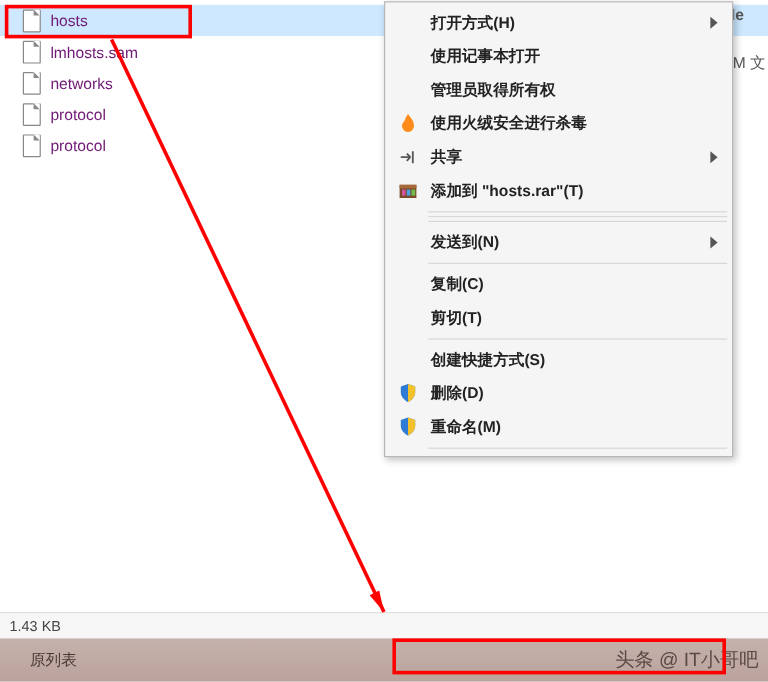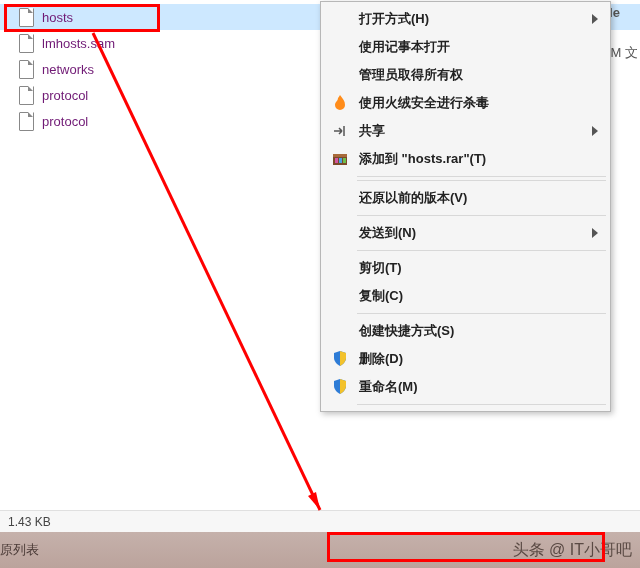--- a/index.html
+++ b/index.html
@@ -63,21 +63,21 @@
     display: flex;
     align-items: center;
   }
   .bottom-strip {
     position: absolute;
     left: 0; top: 532px;
     width: 640px; height: 36px;
     background: linear-gradient(#c5b1ab, #bba39c);
     display: flex;
     align-items: center;
-    padding-left: 0;
+    padding-left: 25px;
     color: #4a3a36;
     justify-content: space-between;
     padding-right: 8px;
   }
   .watermark { font-size: 16px; color: #5a4a44; }
   .red-box-file {
     position: absolute;
     left: 4px; top: 4px;
     width: 156px; height: 28px;
     border: 3px solid #ff0000;
@@ -233,38 +233,35 @@
         </svg>
     </span>
     <span>添加到 "hosts.rar"(T)</span>
   </div>
 
   <div class="menu-sep"></div>
 
 
   <div class="menu-sep"></div>
 
-  <div class="menu-item">
-    <span>还原以前的版本(V)</span>
-  </div>
 
   <div class="menu-sep"></div>
 
   <div class="menu-item">
     <span>发送到(N)</span>
     <span class="submenu-arrow"></span>
   </div>
 
   <div class="menu-sep"></div>
 
   <div class="menu-item">
+    <span>复制(C)</span>
+  </div>
+  <div class="menu-item">
     <span>剪切(T)</span>
-  </div>
-  <div class="menu-item">
-    <span>复制(C)</span>
   </div>
 
   <div class="menu-sep"></div>
 
   <div class="menu-item">
     <span>创建快捷方式(S)</span>
   </div>
   <div class="menu-item">
     <span class="menu-icon">
       <svg viewBox="0 0 18 18">

